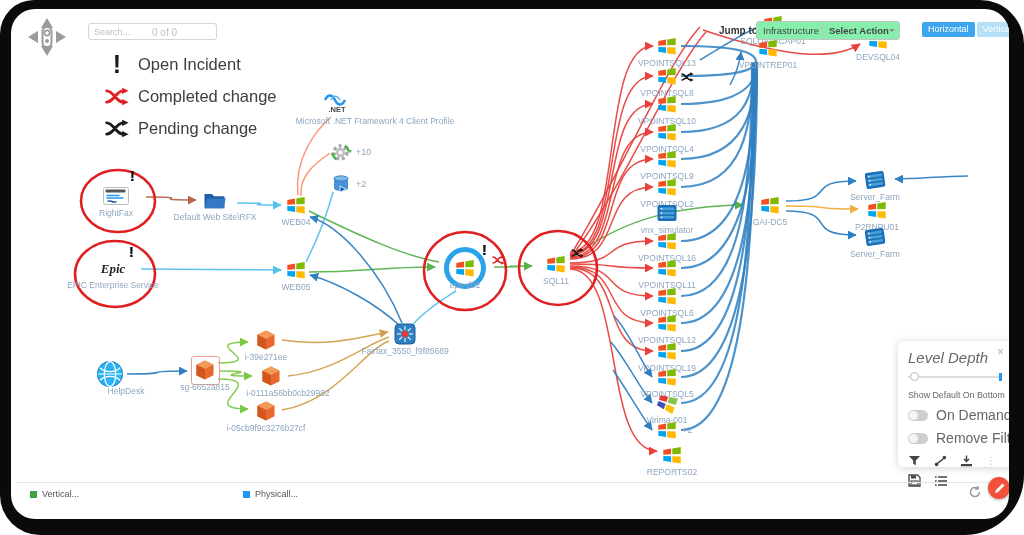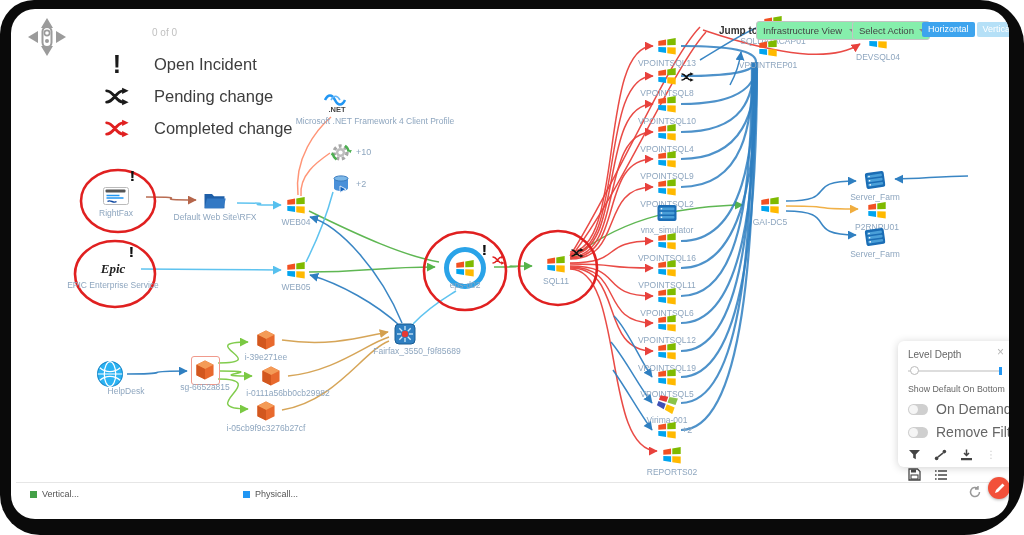--- a/index.html
+++ b/index.html
@@ -17,33 +17,33 @@
   .redbox{position:absolute;border:1px solid #f09a8c;border-radius:3px;background:rgba(255,255,255,0.15);}
   
   .compass{position:absolute;left:26px;top:16px;line-height:0;}
   .search{position:absolute;left:88px;top:23px;width:96px;height:15px;border:1px solid #d5d5d5;border-radius:3px;font-size:9px;color:#555;padding:0 26px 0 5px;outline:none;}
   .search::placeholder{color:#c0c0c0;}
   .search-count{position:absolute;left:152px;top:27px;font-size:10px;color:#c0c0c0;}
   #legend{position:absolute;left:100px;top:48px;}
   .lrow{display:flex;align-items:center;height:32px;}
   .lico{width:34px;text-align:center;line-height:0;}
   .lico .excl{font-size:25px;font-weight:900;line-height:0.9;}
-  .ltext{font-size:16.5px;color:#3d3d3d;margin-left:20px;}
+  .ltext{font-size:16.5px;color:#3d3d3d;margin-left:4px;}
   .jump{position:absolute;left:719px;top:25px;font-size:10px;font-weight:bold;color:#333;}
   .select{position:absolute;top:21px;height:17px;border:1px solid #c3c3c3;border-radius:3px;background:#86efac;font-size:9.5px;color:#444;line-height:17px;padding:0 14px 0 6px;white-space:nowrap;}
   .select::after{content:"";position:absolute;right:4px;top:7px;border:3.5px solid transparent;border-top-color:#888;}
   .s1{left:756px;width:82px;}
-  .s2{left:852px;width:56px;}
+  .s2{left:822px;width:56px;font-weight:bold;}
   #layoutBtns{position:absolute;left:922px;top:22px;display:flex;gap:2px;}
   .lbtn{height:15px;line-height:15px;padding:0 6px;font-size:9px;color:#fff;background:#b5e0f7;border-radius:2px;white-space:nowrap;}
   .lbtn.active{background:#3da4ee;}
   
   .panel{position:absolute;left:898px;top:341px;width:116px;height:126px;background:#fff;border-radius:6px;box-shadow:0 1px 8px rgba(0,0,0,0.18);padding:8px 0 0 10px;box-sizing:border-box;}
   .panel-close{position:absolute;right:10px;top:4px;font-size:12px;color:#b5b5b5;cursor:pointer;}
-  .panel-title{font-size:10px;color:#666;}
+  .panel-title{font-size:15px;color:#666;font-style:italic;}
   .slider{position:relative;width:92px;height:10px;margin-top:6px;}
   .slider .track{position:absolute;left:0;right:0;top:4px;height:2px;background:#ddd;}
   .slider .knob{position:absolute;left:2px;top:0;width:9px;height:9px;border-radius:50%;background:#fff;border:1.5px solid #bbb;box-sizing:border-box;}
   .slider .tick{position:absolute;right:-2px;top:1px;width:3px;height:8px;background:#2196f3;}
   .panel-sub{font-size:8.8px;color:#666;margin-top:8px;}
   .trow{display:flex;align-items:center;margin-top:7px;}
   .tog{width:20px;height:11px;border-radius:6px;background:#cfcfcf;position:relative;flex:0 0 auto;}
   .tog i{position:absolute;left:1px;top:1px;width:9px;height:9px;border-radius:50%;background:#f5f5f5;}
   .tlabel{font-size:14px;color:#666;margin-left:8px;white-space:nowrap;}
   .icon-row{display:flex;align-items:center;gap:13px;margin-top:9px;line-height:0;}
@@ -318,21 +318,21 @@
                   <line x1="12" y1="16" x2="12" y2="20"></line>
                   <line x1="4" y1="12" x2="8" y2="12"></line>
                   <line x1="16" y1="12" x2="20" y2="12"></line>
                   <line x1="6.3" y1="6.3" x2="9.2" y2="9.2"></line>
                   <line x1="17.7" y1="6.3" x2="14.8" y2="9.2"></line>
                   <line x1="6.3" y1="17.7" x2="9.2" y2="14.8"></line>
                   <line x1="17.7" y1="17.7" x2="14.8" y2="14.8"></line>
                 </g>
                 <circle cx="12" cy="12" r="3.2" fill="#e53935"></circle>
               </svg></span>
-            <span class="nlabel" style="left:12px">Fairfax_3550_f9f85689</span>
+            <span class="nlabel" style="left:0px">Fairfax_3550_f9f85689</span>
           </div>
           <div class="node" style="left: 667px; top: 46px;">
             <span class="icon"><svg width="22" height="22" viewBox="0 0 24 24">
                 <path fill="#f25022" d="M2.5 6.5 L11 5 V11.3 L2.5 11.8 z"></path>
                 <path fill="#7fba00" d="M12.3 4.8 L21.5 3.2 V11 L12.3 11.3 z"></path>
                 <path fill="#00a4ef" d="M2.5 13 L11 13.3 V19.6 L2.5 18.2 z"></path>
                 <path fill="#ffb900" d="M12.3 13.4 L21.5 13.7 V21.4 L12.3 19.8 z"></path>
               </svg></span>
             <span class="nlabel" style="left:0px">VPOINTSQL13</span>
           </div>
@@ -564,41 +564,42 @@
             <path d="M21 2 L27 12 L15 12 z"></path>
             <path d="M21 40 L27 30 L15 30 z"></path>
             <path d="M2 21 L12 15 L12 27 z"></path>
             <path d="M40 21 L30 15 L30 27 z"></path>
           </g>
           <rect x="16.5" y="11" width="9" height="20" rx="4.5" fill="none" stroke="#9b9b9b" stroke-width="2"></rect>
           <circle cx="21" cy="17" r="2.6" fill="none" stroke="#9b9b9b" stroke-width="1.6"></circle>
           <circle cx="21" cy="25" r="2" fill="#9b9b9b"></circle>
         </svg>
       </div>
+      <input class="search" placeholder="Search..." style="">
       <span class="search-count">0 of 0</span>
       <div id="legend">
           <div class="lrow">
      <span class="lico"><span class="excl" style="color:#1a1a1a;font-size:25px;font-weight:900">!</span></span>
      <span class="ltext">Open Incident</span>
    </div>
           <div class="lrow">
      <span class="lico"><svg width="24" height="19" viewBox="0 0 14 11">
+                <path d="M1 2.2 C5 2.2 6.5 8.8 10.5 8.8 M1 8.8 C5 8.8 6.5 2.2 10.5 2.2" fill="none" stroke="#e02020" stroke-width="1.7" stroke-linecap="round"></path>
+                <path d="M10 0.4 L13.8 2.2 L10 4 z" fill="#e02020"></path>
+                <path d="M10 7 L13.8 8.8 L10 10.6 z" fill="#e02020"></path>
+              </svg></span>
+     <span class="ltext">Completed change</span>
+   </div>
+          <div class="lrow">
+     <span class="lico"><svg width="24" height="19" viewBox="0 0 14 11">
                 <path d="M1 2.2 C5 2.2 6.5 8.8 10.5 8.8 M1 8.8 C5 8.8 6.5 2.2 10.5 2.2" fill="none" stroke="#1a1a1a" stroke-width="1.7" stroke-linecap="round"></path>
                 <path d="M10 0.4 L13.8 2.2 L10 4 z" fill="#1a1a1a"></path>
                 <path d="M10 7 L13.8 8.8 L10 10.6 z" fill="#1a1a1a"></path>
               </svg></span>
      <span class="ltext">Pending change</span>
-   </div>
-          <div class="lrow">
-     <span class="lico"><svg width="24" height="19" viewBox="0 0 14 11">
-                <path d="M1 2.2 C5 2.2 6.5 8.8 10.5 8.8 M1 8.8 C5 8.8 6.5 2.2 10.5 2.2" fill="none" stroke="#e02020" stroke-width="1.7" stroke-linecap="round"></path>
-                <path d="M10 0.4 L13.8 2.2 L10 4 z" fill="#e02020"></path>
-                <path d="M10 7 L13.8 8.8 L10 10.6 z" fill="#e02020"></path>
-              </svg></span>
-     <span class="ltext">Completed change</span>
    </div>
         </div>
 
       <span class="jump">Jump to</span>
       <div class="select s1"><span>Infrastructure View</span></div>
       <div class="select s2"><span>Select Action</span></div>
       <div id="layoutBtns">
           <span class="lbtn active">Horizontal</span>
           <span class="lbtn ">Vertical</span>
         </div>

